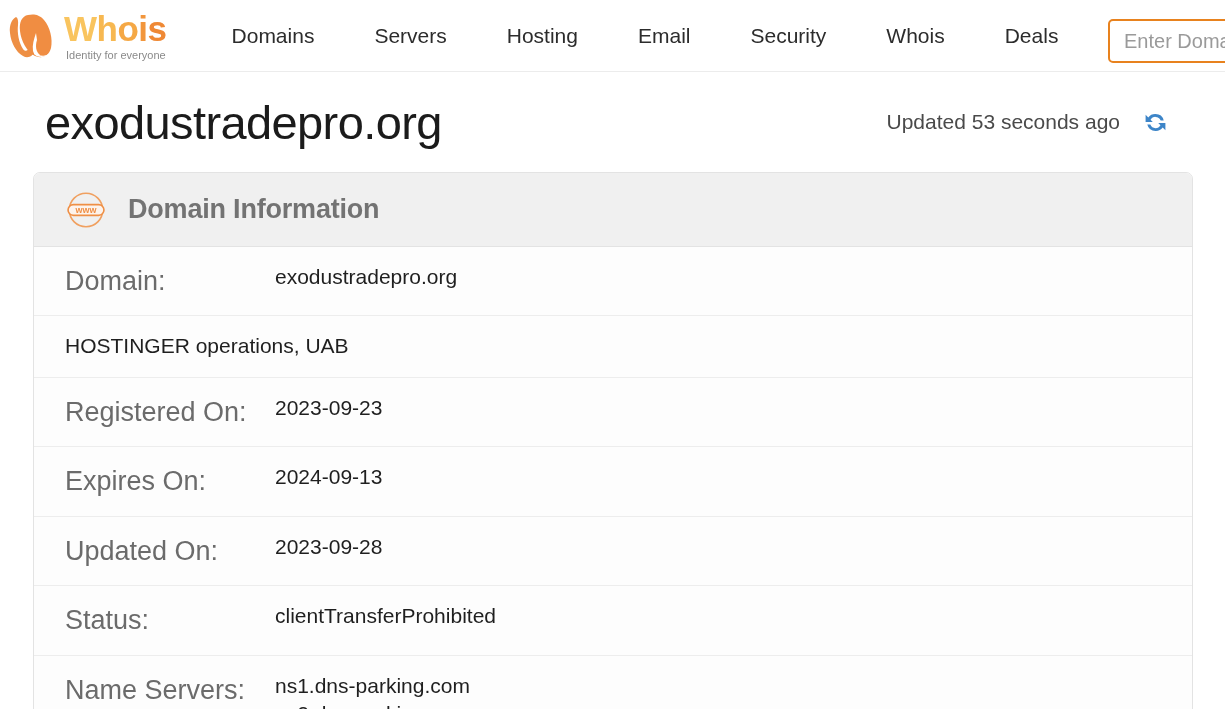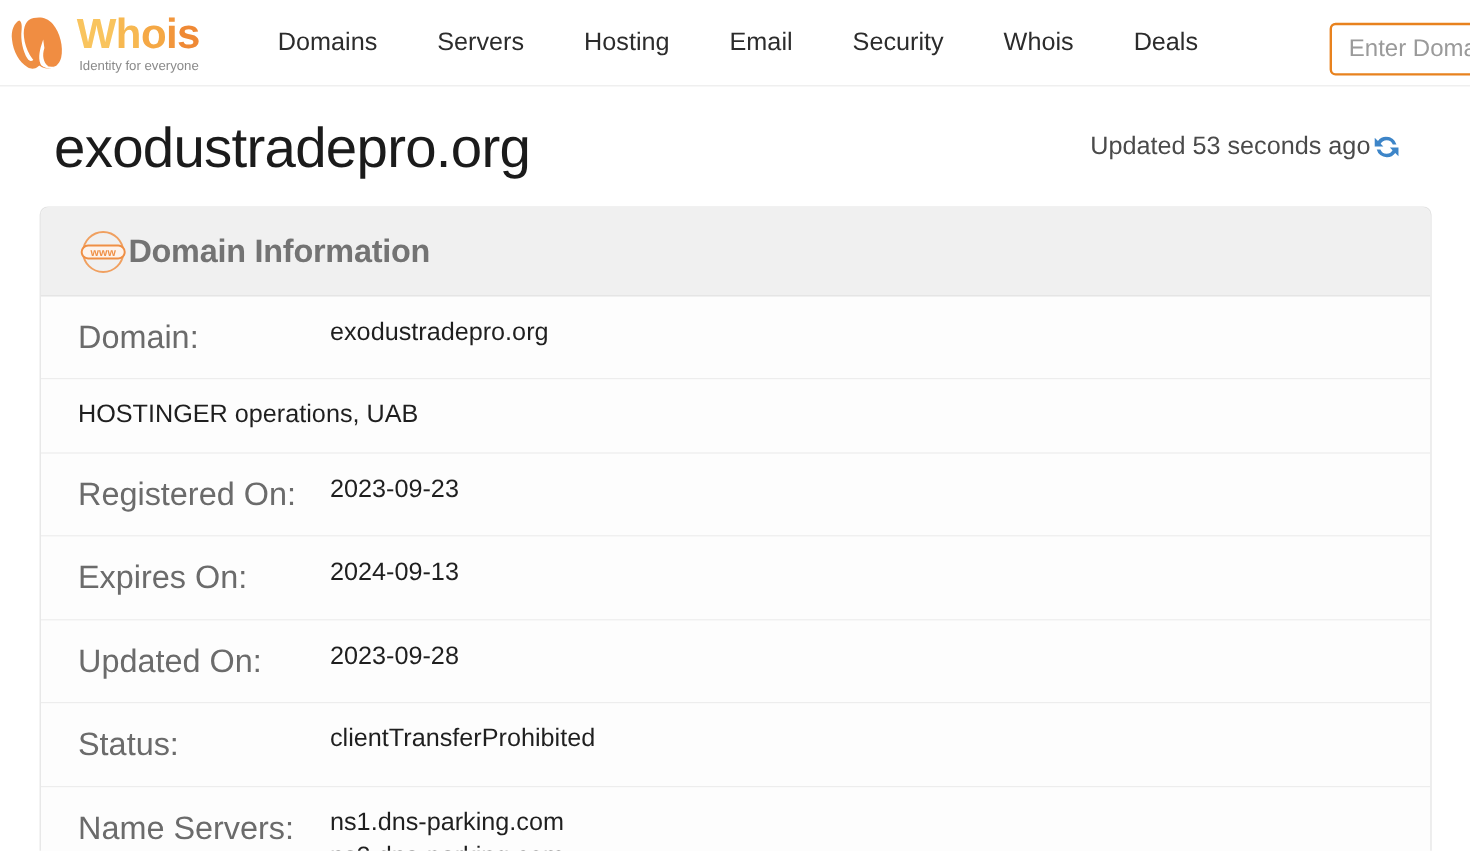--- a/index.html
+++ b/index.html
@@ -63,21 +63,21 @@
     line-height: 1.1;
     margin-top: 3px;
     margin-left: 2px;
     white-space: nowrap;
   }
 
   .nav-links {
     display: flex;
     align-items: center;
     margin-left: 40px;
-    gap: 0px;
+    gap: 10px;
   }
 
   .nav-link {
     font-size: 21px;
     color: #2c2c2c;
     padding: 6px 25px;
     white-space: nowrap;
     cursor: pointer;
     text-decoration: none;
   }
@@ -121,21 +121,21 @@
     font-size: 47px;
     color: #1b1b1b;
     font-weight: normal;
     letter-spacing: -0.6px;
     line-height: 1;
   }
 
   .updated {
     display: flex;
     align-items: center;
-    gap: 0;
+    gap: 22px;
     padding-right: 22px;
   }
 
   .updated-text {
     font-size: 21px;
     color: #4a4a4a;
     white-space: nowrap;
   }
 
   .refresh-icon {
@@ -155,20 +155,21 @@
     width: 1160px;
   }
 
   .card-header {
     background: #f0f0f0;
     border-bottom: 1px solid #e3e3e3;
     height: 74px;
     display: flex;
     align-items: center;
     padding-left: 31px;
+    gap: 21px;
   }
 
   .www-icon { width: 42px; height: 42px; flex: 0 0 auto; }
 
   .card-header-title {
     font-size: 27px;
     font-weight: bold;
     color: #737373;
     letter-spacing: -0.2px;
   }

